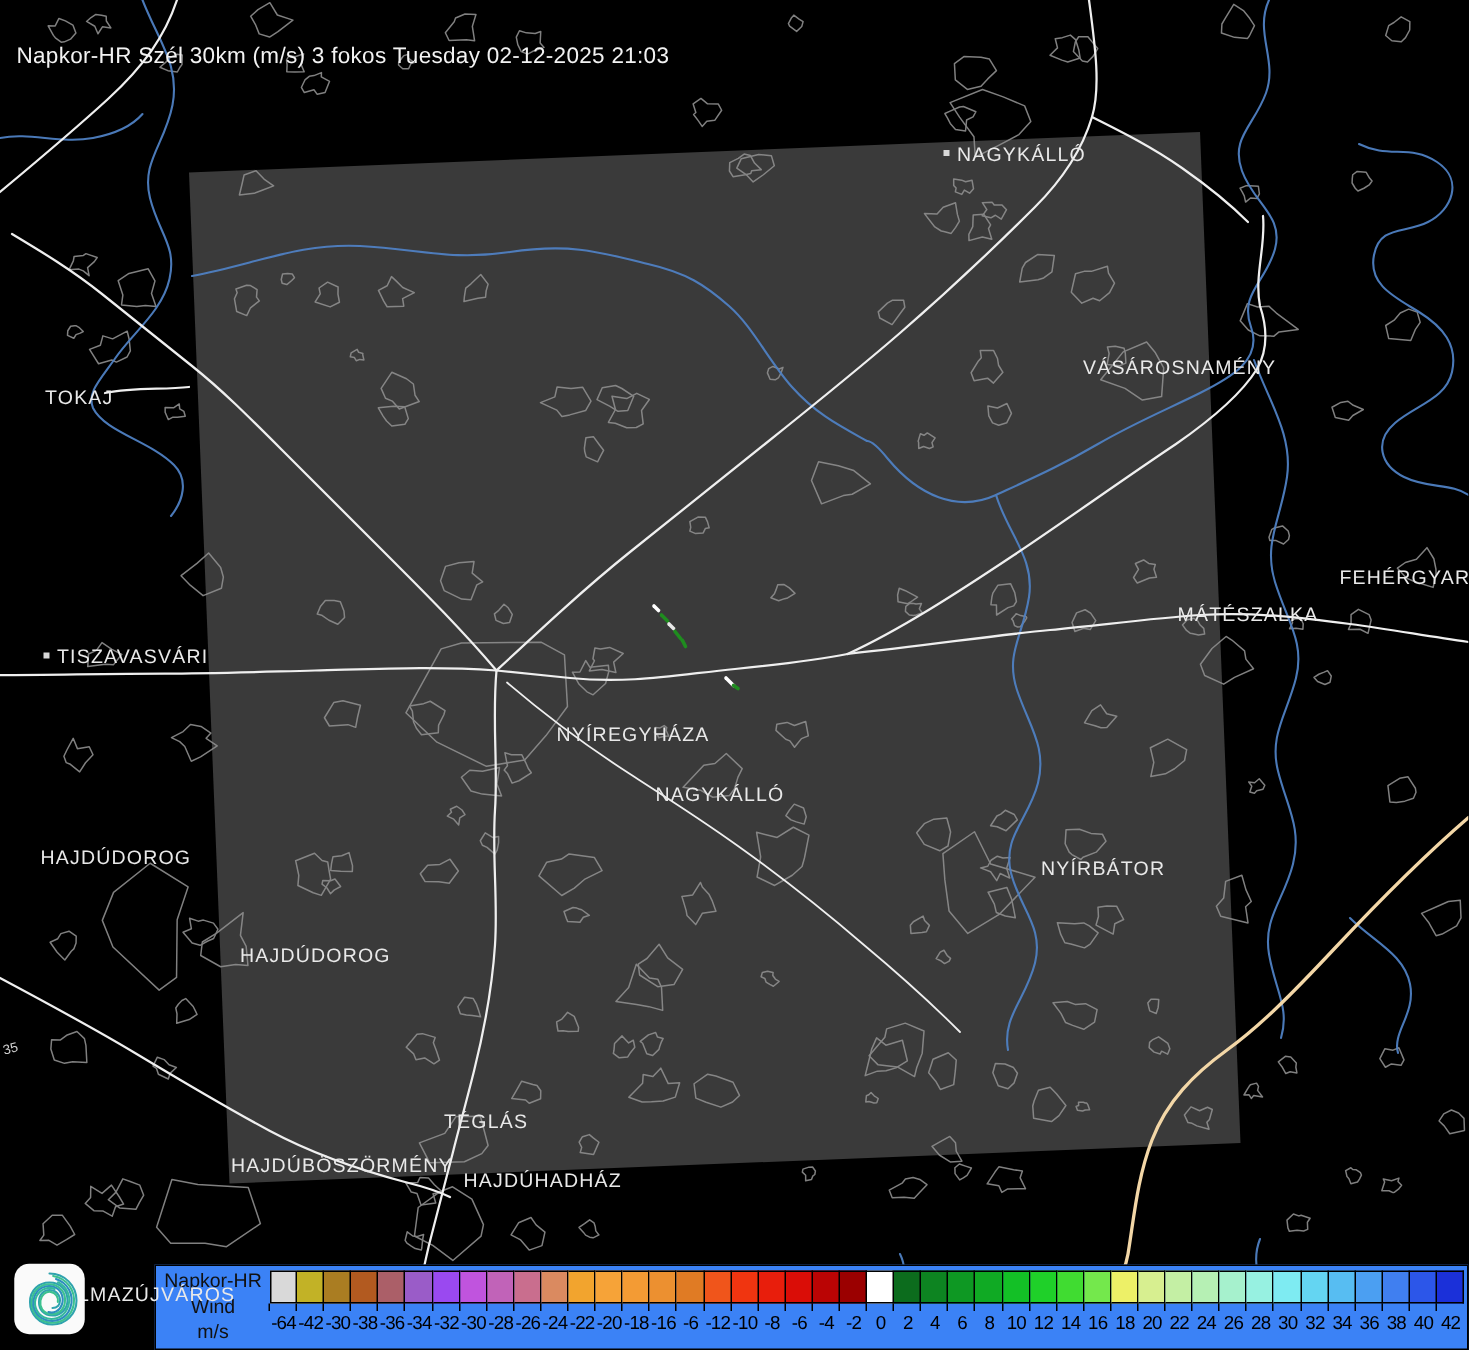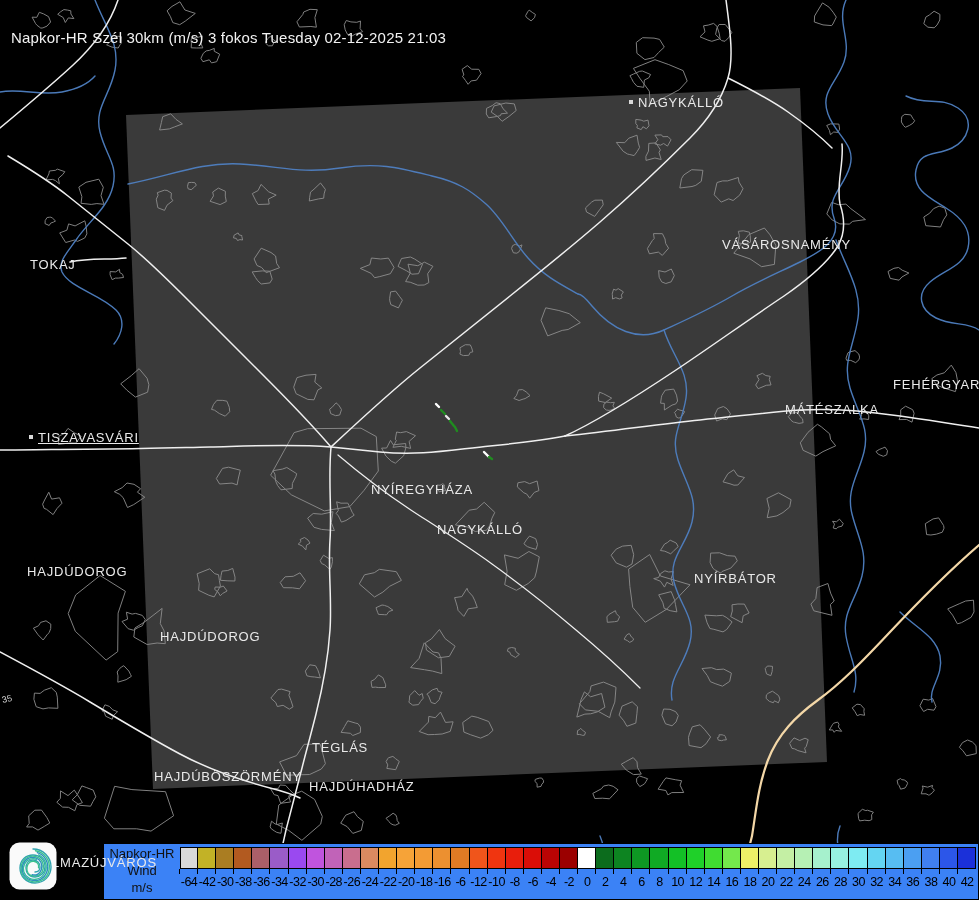--- a/index.html
+++ b/index.html
@@ -265,21 +265,21 @@
       <span class="city-name">TOKAJ</span>
     </div>
       <div class="city" style="left: 893px; top: 377px;">
       
       <span class="city-name">FEHÉRGYARMA</span>
     </div>
       <div class="city" style="left: 785px; top: 402px;">
       
       <span class="city-name">MÁTÉSZALKA</span>
     </div>
-      <div class="city has-marker" style="left: 38px; top: 430px; text-decoration: underline;">
+      <div class="city has-marker" style="left: 38px; top: 430px;">
       <span class="city-marker"></span>
       <span class="city-name">TISZAVASVÁRI</span>
     </div>
       <div class="city" style="left: 371px; top: 482px;">
       
       <span class="city-name">NYÍREGYHÁZA</span>
     </div>
       <div class="city" style="left: 437px; top: 522px;">
       
       <span class="city-name">NAGYKÁLLÓ</span>
@@ -289,21 +289,21 @@
       <span class="city-name">NYÍRBÁTOR</span>
     </div>
       <div class="city" style="left: 27px; top: 564px;">
       
       <span class="city-name">HAJDÚDOROG</span>
     </div>
       <div class="city" style="left: 160px; top: 629px;">
       
       <span class="city-name">HAJDÚDOROG</span>
     </div>
-      <div class="city" style="left: 312px; top: 740px;">
+      <div class="city" style="left: 296px; top: 740px;">
       
       <span class="city-name">TÉGLÁS</span>
     </div>
       <div class="city" style="left: 154px; top: 769px;">
       
       <span class="city-name">HAJDÚBÖSZÖRMÉNY</span>
     </div>
       <div class="city" style="left: 309px; top: 779px;">
       
       <span class="city-name">HAJDÚHADHÁZ</span>

